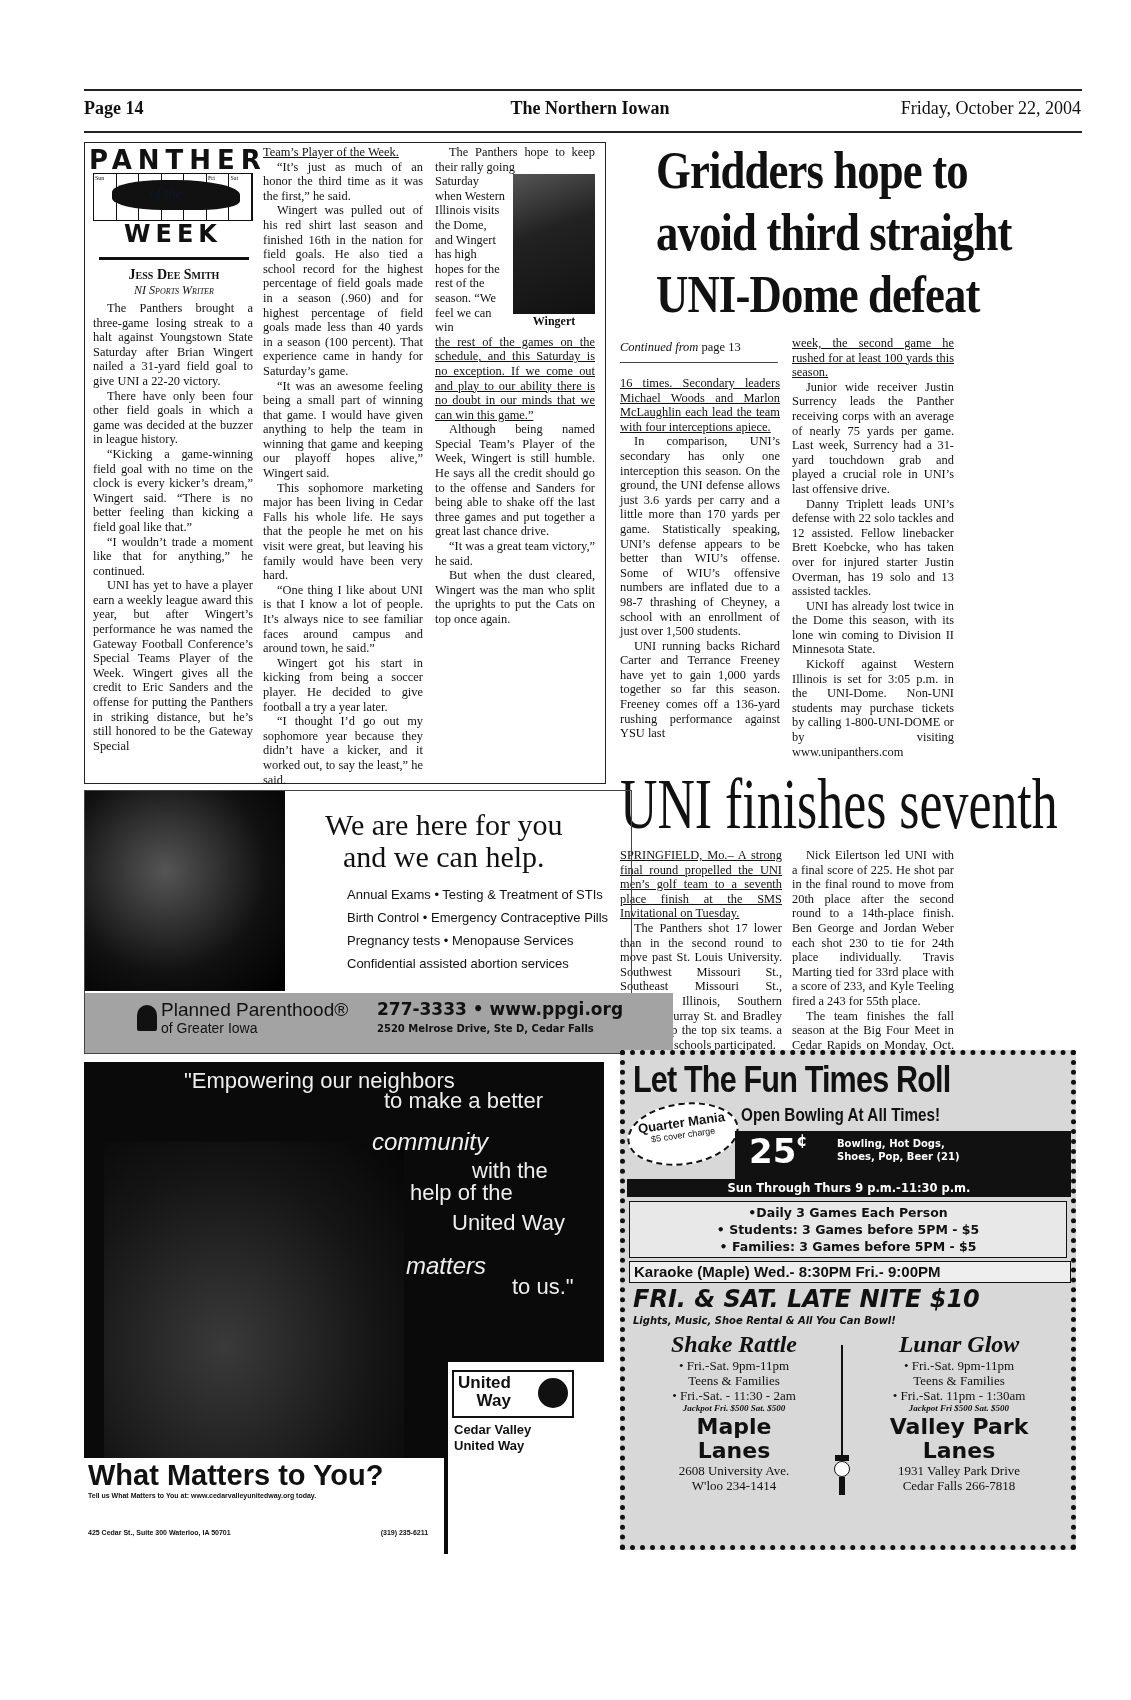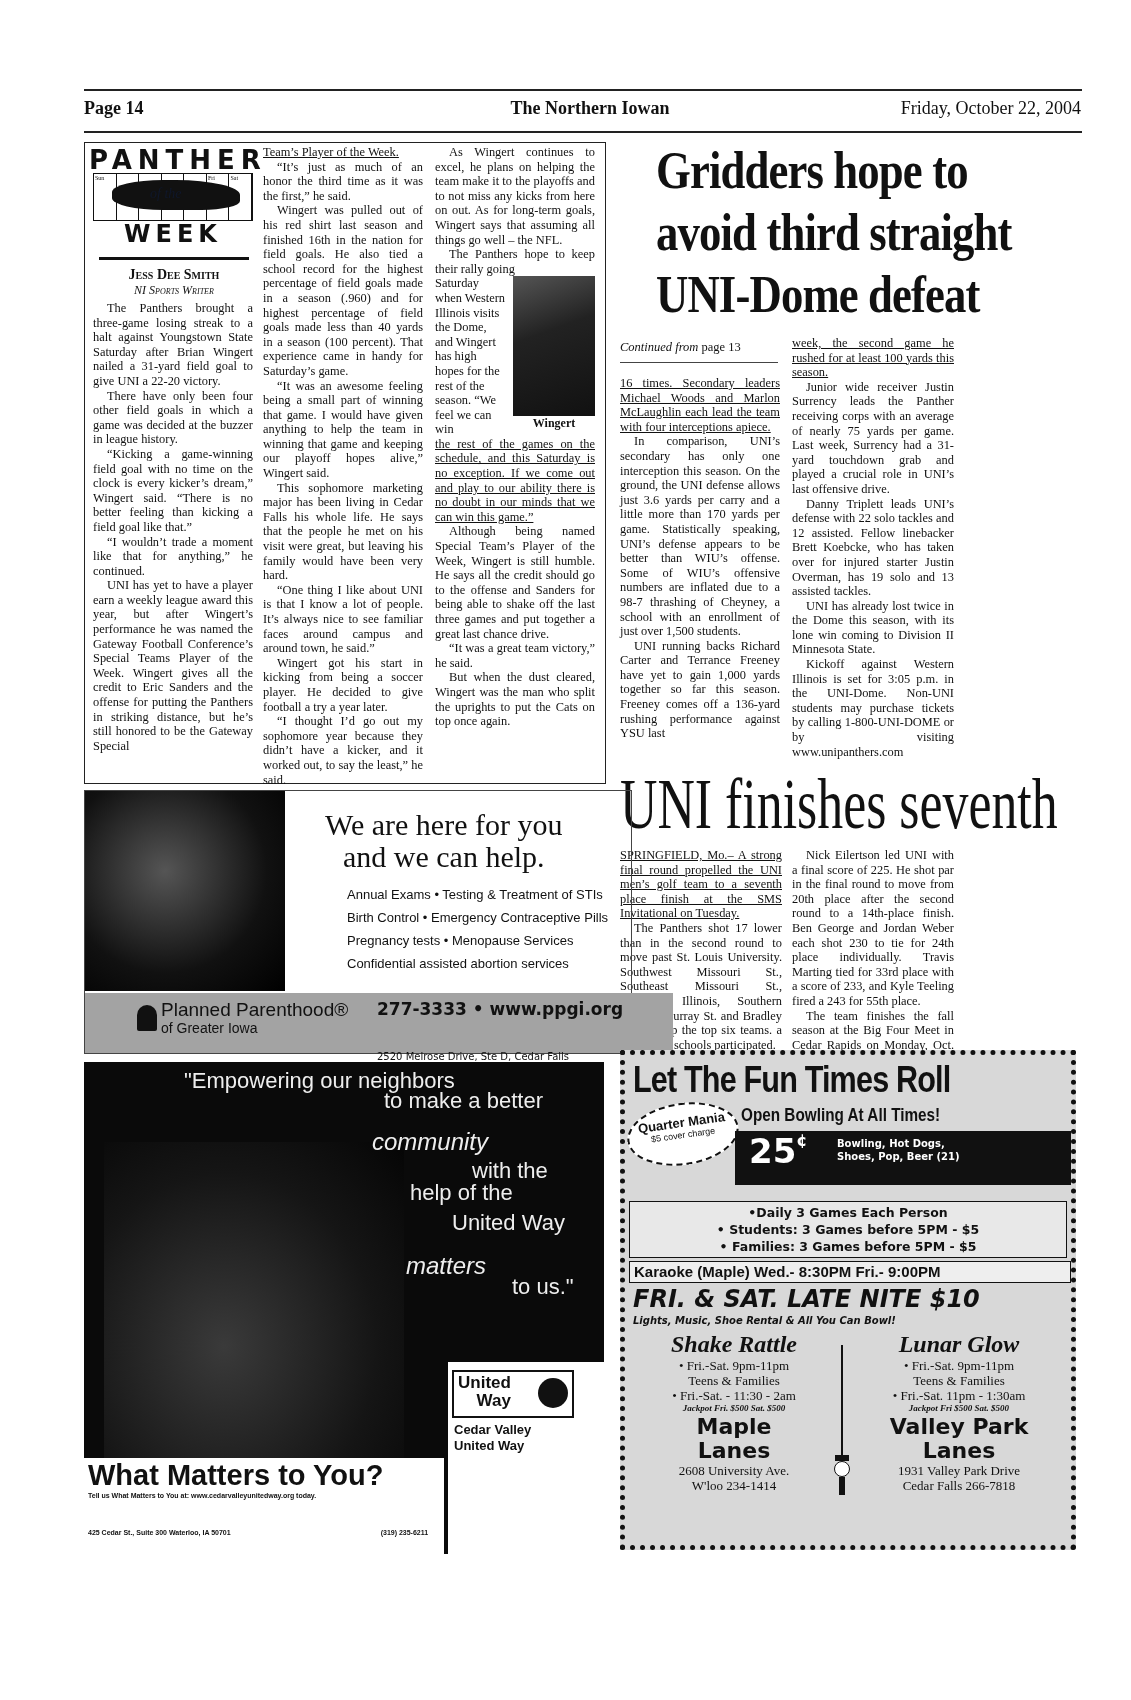--- a/index.html
+++ b/index.html
@@ -74,21 +74,20 @@
     <p class="noind">Team’s Player of the Week.</p>
     <p>“It’s just as much of an honor the third time as it was the first,” he said.</p>
     <p>Wingert was pulled out of his red shirt last season and finished 16th in the nation for field goals. He also tied a school record for the highest percentage of field goals made in a season (.960) and for highest percentage of field goals made less than 40 yards in a season (100 percent). That experience came in handy for Saturday’s game.</p>
     <p>“It was an awesome feeling being a small part of winning that game. I would have given anything to help the team in winning that game and keeping our playoff hopes alive,” Wingert said.</p>
     <p>This sophomore marketing major has been living in Cedar Falls his whole life. He says that the people he met on his visit were great, but leaving his family would have been very hard.</p>
     <p>“One thing I like about UNI is that I know a lot of people. It’s always nice to see familiar faces around campus and around town, he said.”</p>
     <p>Wingert got his start in kicking from being a soccer player. He decided to give football a try a year later.</p>
     <p>“I thought I’d go out my sophomore year because they didn’t have a kicker, and it worked out, to say the least,” he said.</p>
   </div>
   <div class="col body-text" style="left:350px;top:2px;width:160px;">
-    <p>As Wingert continues to excel, he plans on helping the team make it to the playoffs and to not miss any kicks from here on out. As for long-term goals, Wingert says that assuming all things go well – the NFL.</p>
     <p>The Panthers hope to keep their rally going</p>
     <div style="display:flex;gap:8px;">
       <div style="width:70px;text-align:left;">Saturday when Western Illinois visits the Dome, and Wingert has high hopes for the rest of the season. “We feel we can win</div>
       <div style="flex:1;">
         <div class="photo" style="height:140px;"></div>
         <div style="font-weight:bold;font-size:12px;text-align:center;margin-top:0;">Wingert</div>
       </div>
     </div>
     <p class="noind">the rest of the games on the schedule, and this Saturday is no exception. If we come out and play to our ability there is no doubt in our minds that we can win this game.”</p>
     <p>Although being named Special Team’s Player of the Week, Wingert is still humble. He says all the credit should go to the offense and Sanders for being able to shake off the last three games and put together a great last chance drive.</p>
@@ -141,21 +140,21 @@
     <div>Pregnancy tests  •  Menopause Services</div>
     <div>Confidential assisted abortion services</div>
   </div>
   <div class="abs" style="left:0;top:202px;width:588px;height:60px;background:#a3a3a3;">
     <div class="abs" style="left:52px;top:12px;width:20px;height:26px;background:#111;border-radius:10px 10px 2px 2px;"></div>
     <div class="abs lsans" style="left:76px;top:8px;font-size:19px;line-height:18px;">
       <div>Planned Parenthood®</div>
       <div style="font-size:14px;">of Greater Iowa</div>
     </div>
     <div class="abs sans" style="left:292px;top:6px;font-size:17px;font-weight:bold;">277-3333  •  www.ppgi.org</div>
-    <div class="abs sans" style="left:292px;top:30px;font-size:10px;font-weight:normal;margin-top:28px;">2520 Melrose Drive, Ste D, Cedar Falls</div>
+    <div class="abs sans" style="left:292px;top:30px;font-size:10px;font-weight:bold;">2520 Melrose Drive, Ste D, Cedar Falls</div>
   </div>
 </div>
 
 <div class="abs uw-ad">
   <div class="abs photo" style="left:20px;top:80px;width:300px;height:340px;background:radial-gradient(ellipse at 40% 60%,#3a3a3a 0%,#151515 60%,#050505 100%);"></div>
   <div class="abs lsans" style="left:100px;top:6px;font-size:22px;">"Empowering our neighbors</div>
   <div class="abs lsans" style="left:300px;top:26px;font-size:22px;">to make a better</div>
   <div class="abs lsans" style="left:288px;top:66px;font-size:24px;font-style:italic;">community</div>
   <div class="abs lsans" style="left:388px;top:96px;font-size:22px;">with the</div>
   <div class="abs lsans" style="left:326px;top:118px;font-size:22px;">help of the</div>
@@ -192,20 +191,21 @@
     <div class="lsans" style="text-align:center;font-size:9px;">$5 cover charge</div>
   </div>
   <div class="abs lsans" style="left:116px;top:50px;font-size:18px;font-weight:bold;transform:scaleX(0.85);transform-origin:left;white-space:nowrap;">Open Bowling At All Times!</div>
   <div class="abs" style="left:110px;top:76px;width:336px;height:54px;background:#111;color:#fff;">
     <div class="abs sans" style="left:14px;top:0px;font-size:34px;font-weight:bold;"><span>25</span><span style="font-size:16px;vertical-align:top;">¢</span></div>
     <div class="abs sans" style="left:102px;top:6px;font-size:10px;font-weight:bold;line-height:13px;">
       <div>Bowling, Hot Dogs,</div>
       <div>Shoes, Pop, Beer (21)</div>
     </div>
   </div>
+  <div class="abs sans" style="left:2px;top:124px;width:444px;height:18px;background:#111;color:#fff;font-size:11.5px;font-weight:bold;text-align:center;line-height:18px;">Sun Through Thurs 9 p.m.-11:30 p.m.</div>
   <div class="abs sans" style="left:4px;top:146px;width:436px;border:1px solid #111;background:#e8e8e8;font-weight:bold;font-size:12.5px;line-height:17px;text-align:center;padding:2px 0;">
     <div>•Daily 3 Games Each Person</div>
     <div>• Students: 3 Games before 5PM - $5</div>
     <div>• Families: 3 Games before 5PM - $5</div>
   </div>
   <div class="abs lsans" style="left:4px;top:206px;width:436px;border:1px solid #111;background:#eee;font-weight:bold;font-size:15px;line-height:20px;padding-left:4px;white-space:nowrap;overflow:hidden;">Karaoke (Maple) Wed.- 8:30PM Fri.- 9:00PM</div>
   <div class="abs sans" style="left:8px;top:230px;font-size:24px;font-weight:bold;font-style:italic;white-space:nowrap;">FRI. &amp; SAT. LATE NITE $10</div>
   <div class="abs sans" style="left:8px;top:260px;font-size:10px;font-weight:bold;font-style:italic;white-space:nowrap;">Lights, Music, Shoe Rental &amp; All You Can Bowl!</div>
   <div class="abs" style="left:4px;top:276px;width:210px;text-align:center;">
     <div style="font-size:24px;font-weight:bold;font-style:italic;">Shake Rattle</div>

